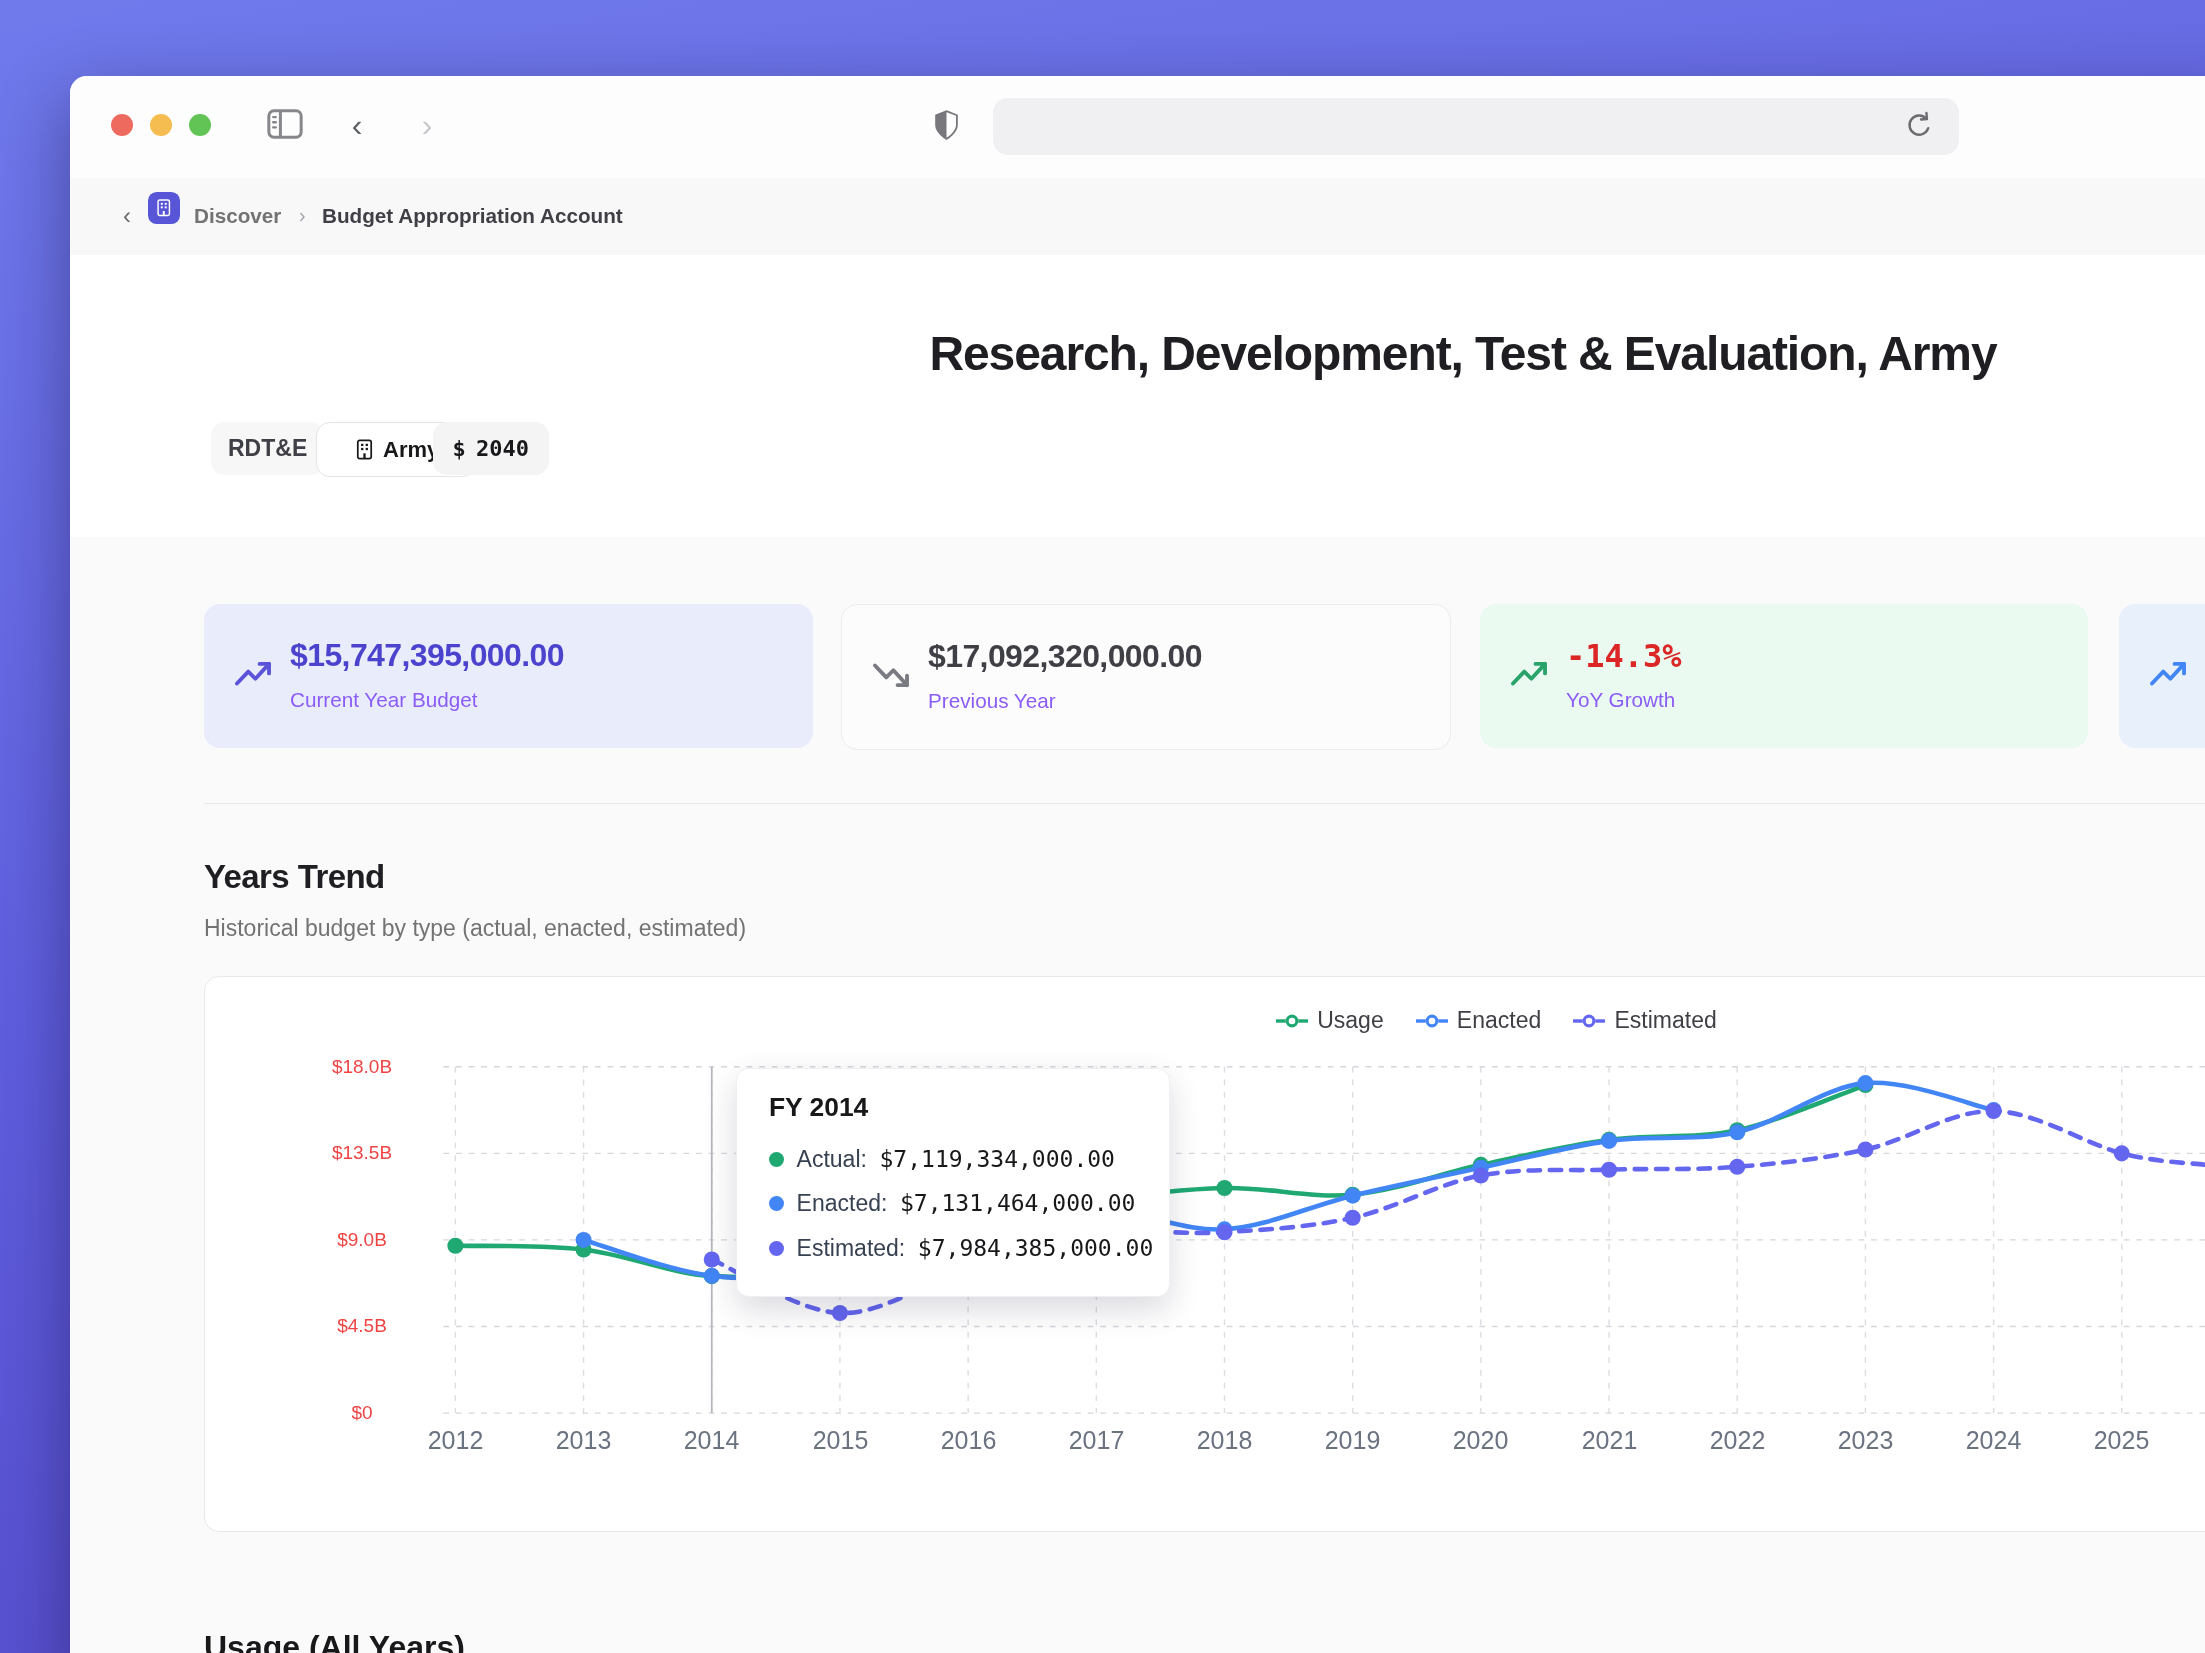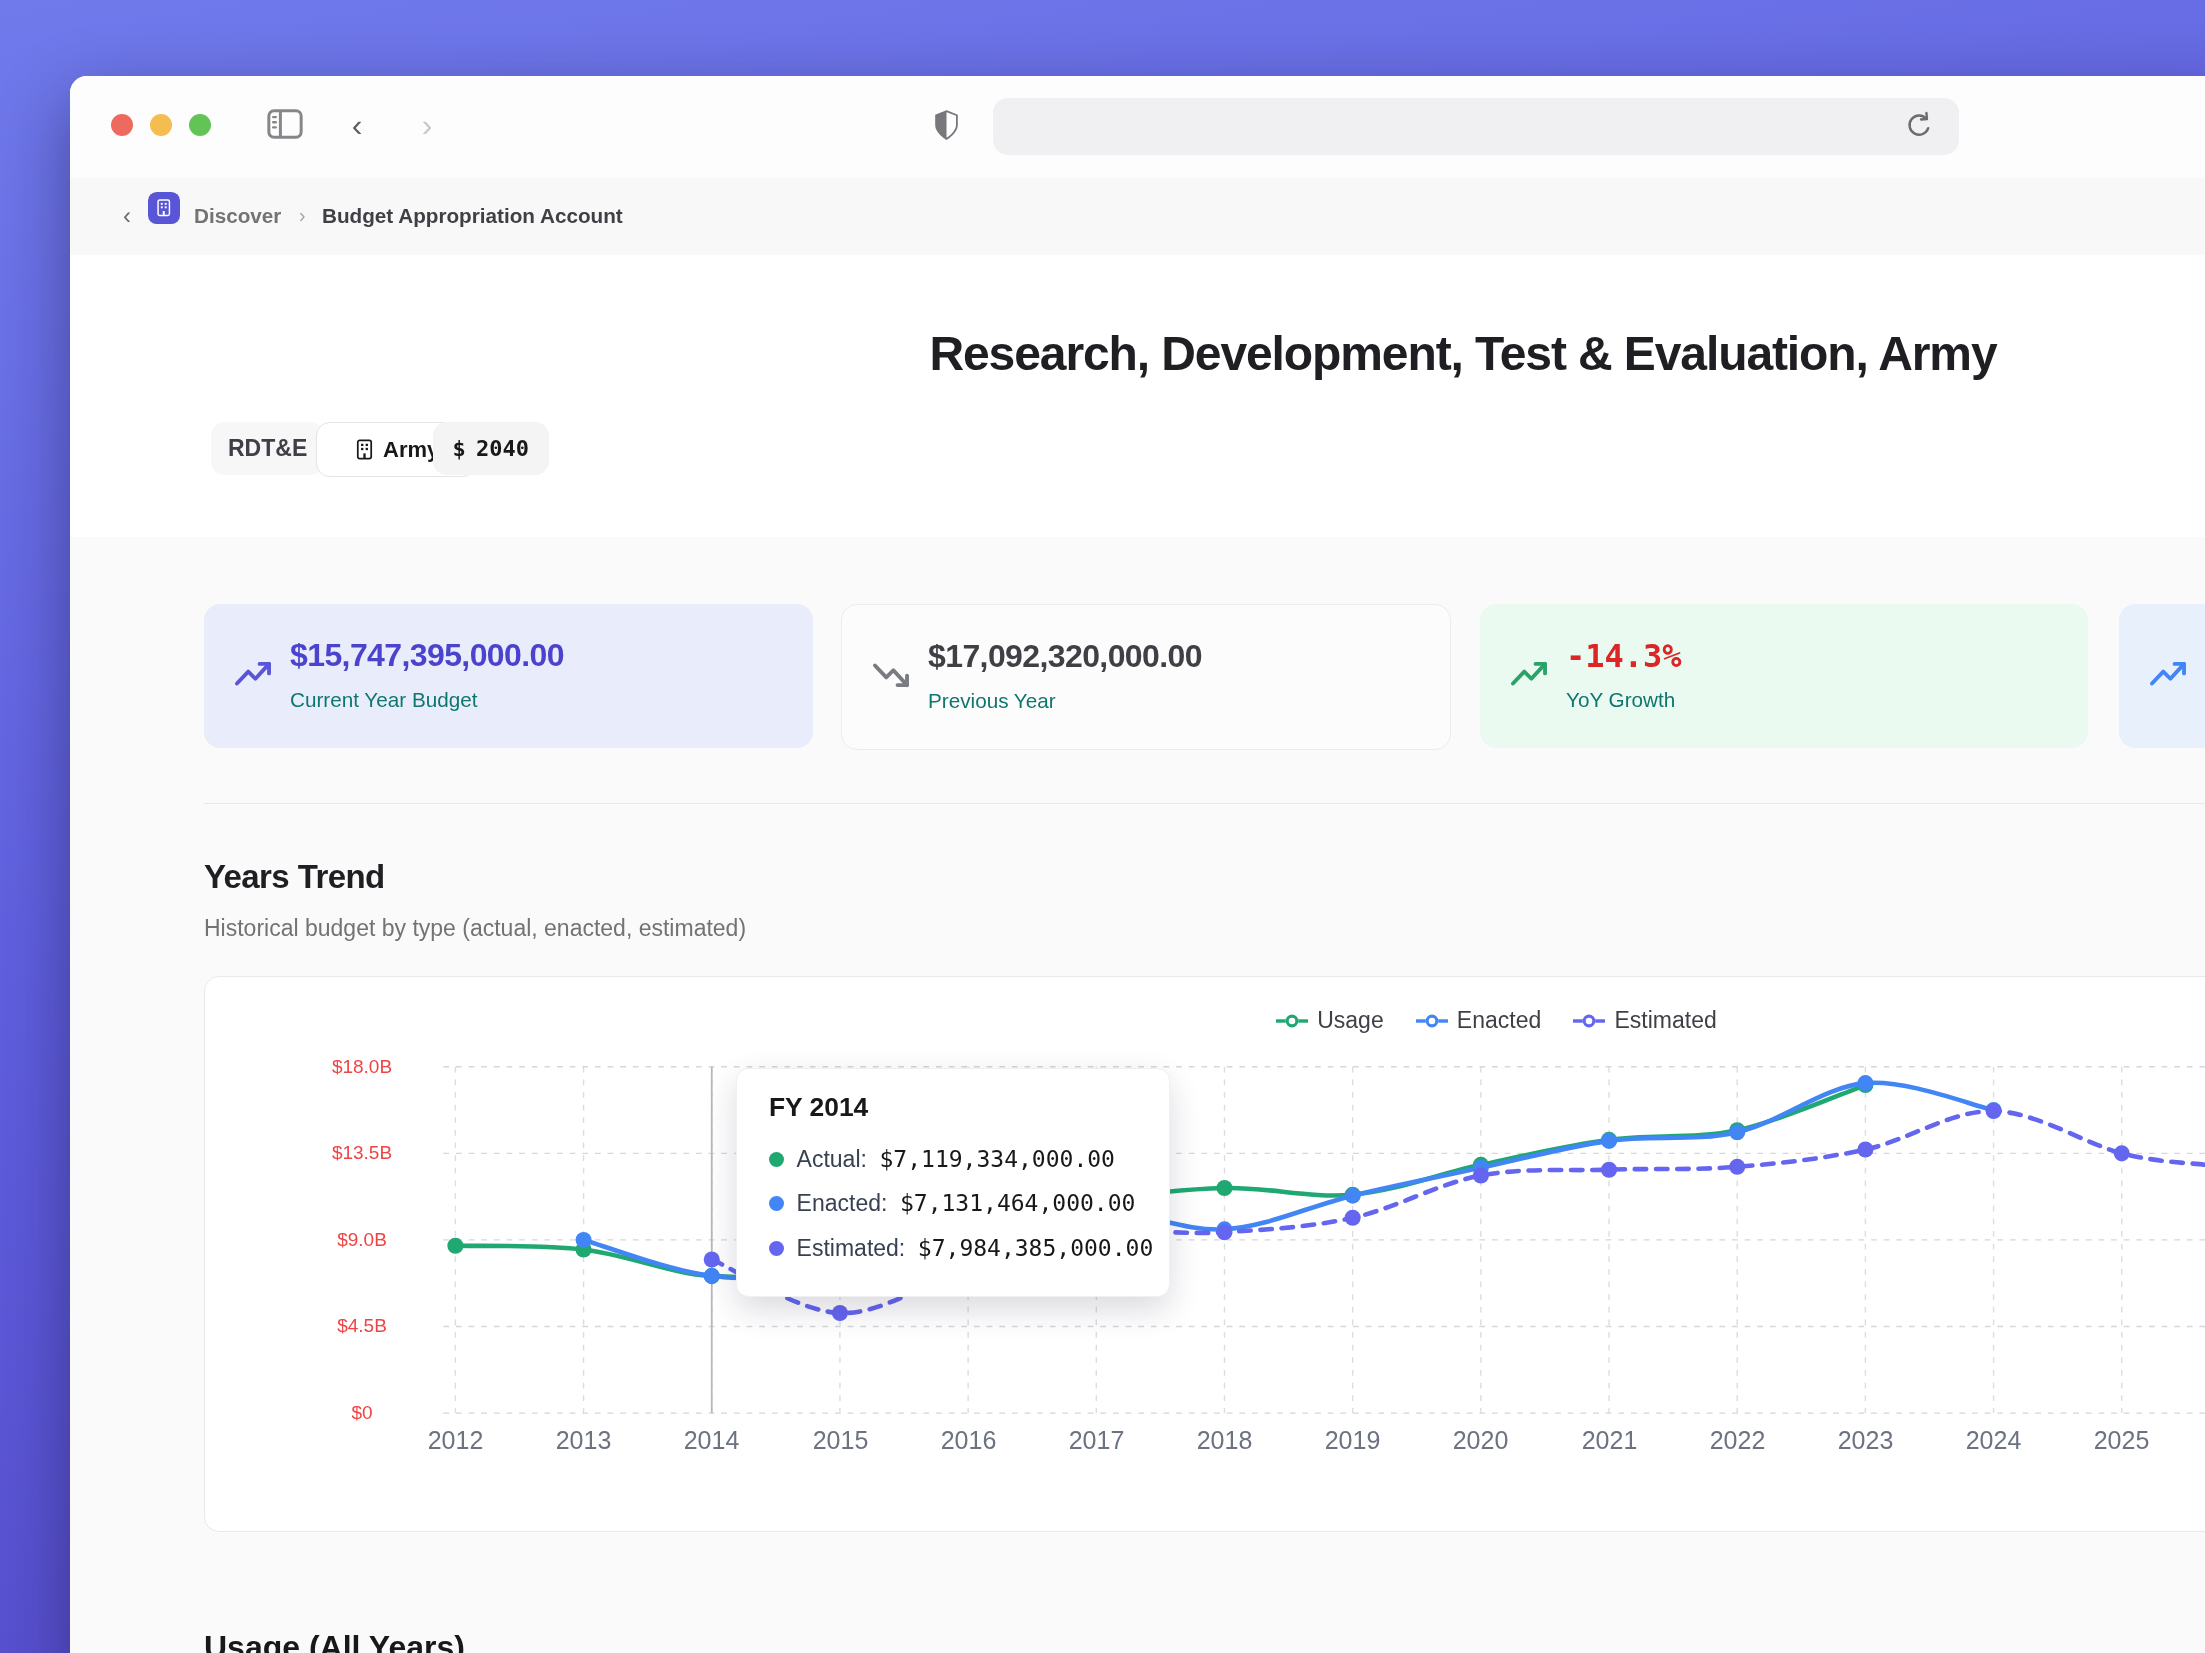--- a/index.html
+++ b/index.html
@@ -31,21 +31,21 @@
   .tag{position:absolute;top:346px;height:53px;display:flex;align-items:center;border-radius:13.8px;font-size:22px;}
   .tag-rdte{left:141px;padding:0 17px;background:#f7f7f8;color:#3f3f46;font-weight:600;font-size:23px;}
   .tag-army{left:246px;padding:0 36px;background:#ffffff;border:1.1px solid #e4e4e7;color:#18181b;font-weight:700;gap:7px;}
   .tag-psc{left:363px;padding:0 19.5px;background:#f4f4f5;color:#18181b;font-weight:700;gap:10.3px;font-family:"DejaVu Sans Mono",monospace;font-size:22px;}
   
   .lower{position:absolute;left:0;right:0;top:461px;bottom:0;background:#fafafa;}
   .stat-card{position:absolute;top:67px;height:144px;border-radius:16px;}
   .stat-icon{position:absolute;left:30px;top:51px;width:38px;height:38px;}
   .stat-value{position:absolute;left:86px;top:33px;font-size:32px;font-weight:700;letter-spacing:-0.6px;white-space:nowrap;}
   .stat-value.mono{font-family:"DejaVu Sans Mono",monospace;letter-spacing:0;}
-  .stat-label{position:absolute;left:86px;top:84px;font-size:20.7px;color:#0f766e;white-space:nowrap;}
+  .stat-label{position:absolute;left:86px;top:84px;font-size:20.7px;color:#8b5cf6;white-space:nowrap;}
   .divider2{position:absolute;left:134px;right:0;top:266px;height:1.1px;background:#e9e9ec;}
   .sec-title{position:absolute;left:134px;top:321px;font-size:33px;font-weight:800;letter-spacing:-0.6px;color:#1f1f23;}
   .sec-sub{position:absolute;left:134px;top:378px;font-size:23px;color:#737373;}
   
   .chart-card{position:absolute;left:134px;top:439px;width:2033px;height:554px;background:#ffffff;
               border:1.1px solid #e9e9ec;border-radius:15px;overflow:hidden;}
   .chart-card svg.plot{position:absolute;left:0;top:0;}
   .ylab{position:absolute;width:144px;left:85px;text-align:center;font-size:19px;color:#ef4444;height:30px;line-height:30px;}
   .xlab{position:absolute;top:449px;width:115px;text-align:center;font-size:25px;color:#6b7280;}
   .legend{position:absolute;left:1071px;top:30px;display:flex;gap:32px;align-items:center;}

